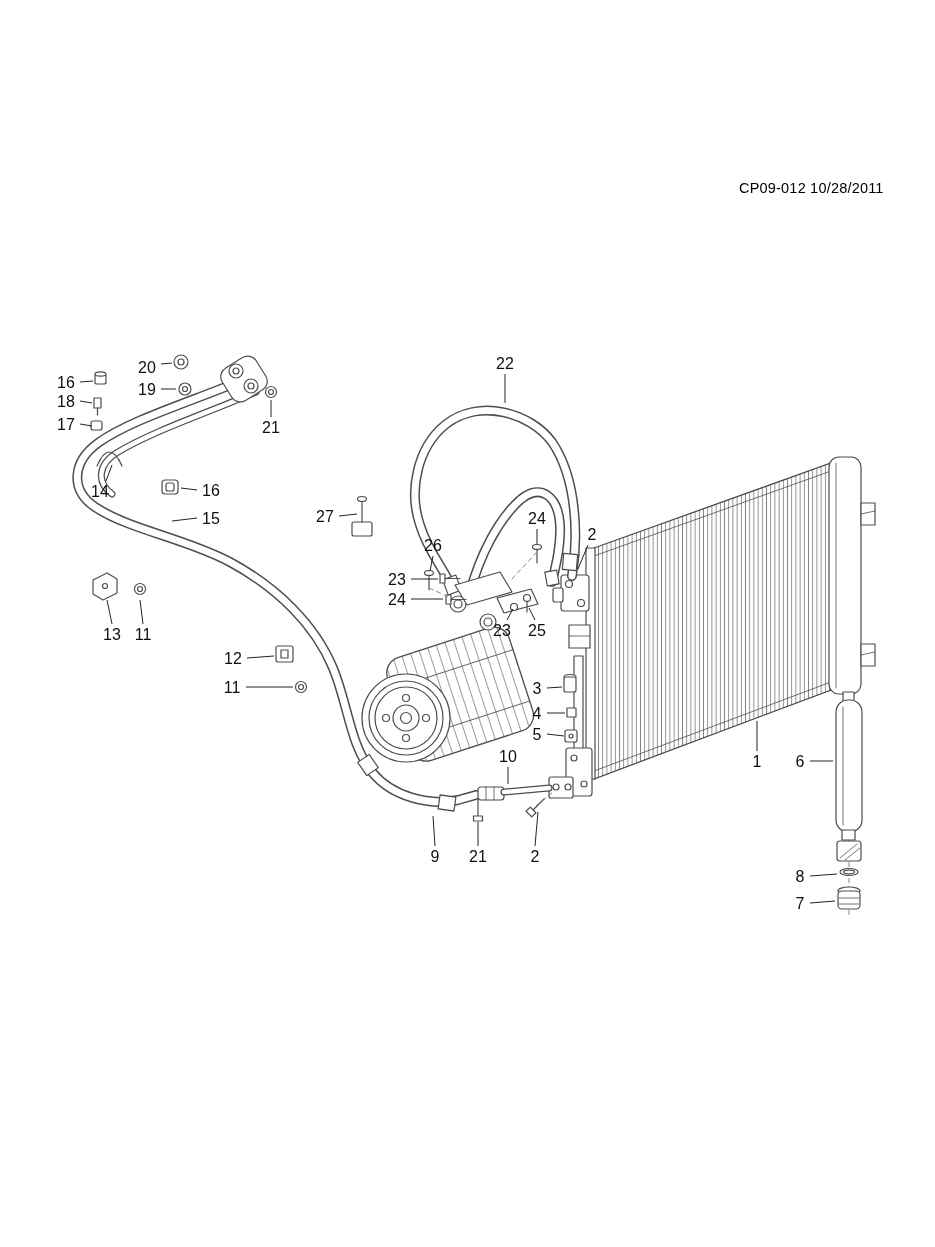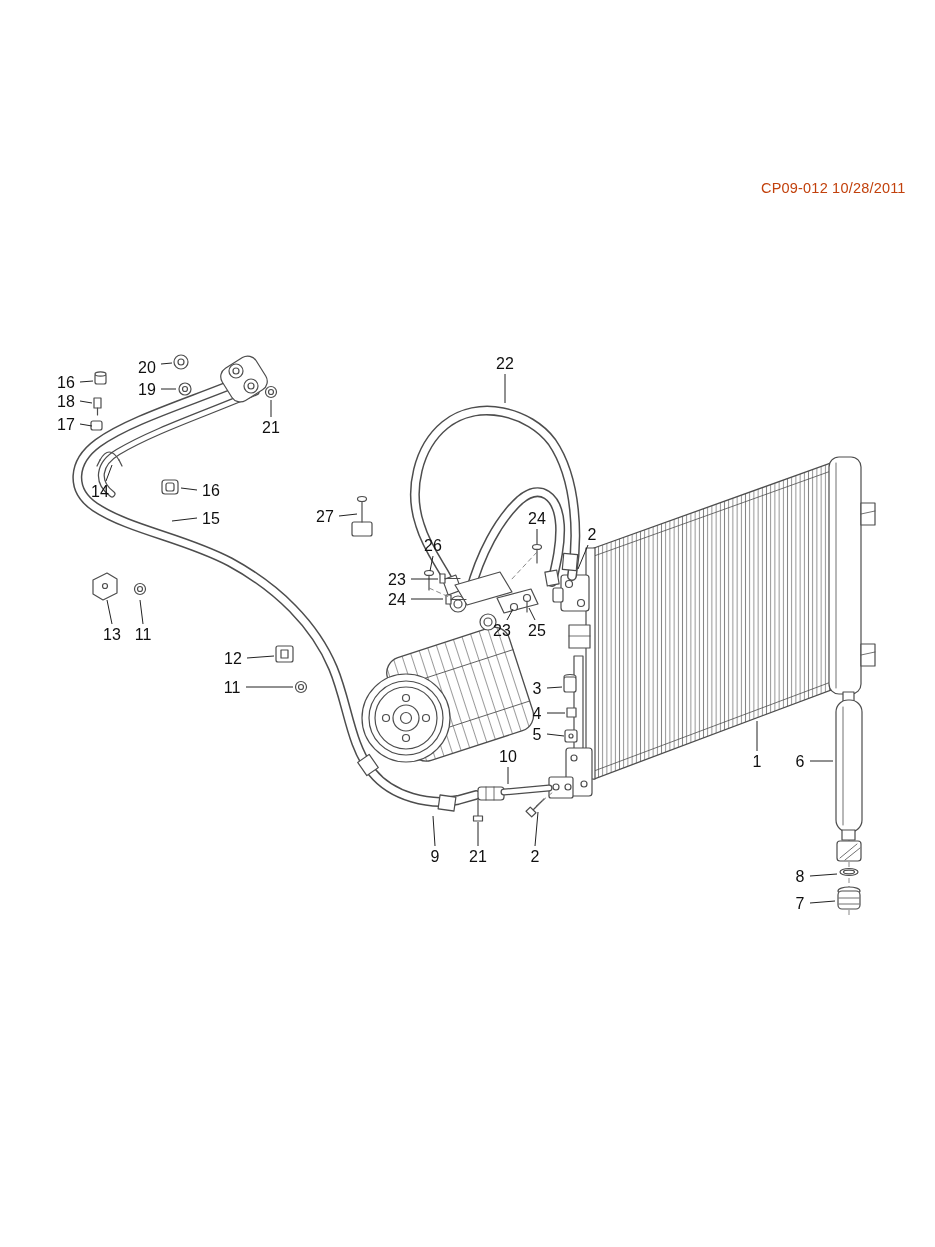--- a/index.html
+++ b/index.html
@@ -1,18 +1,18 @@
 <!DOCTYPE html>
 <html><head>
 <meta charset="utf-8">
 <style>
   html,body{margin:0;padding:0;background:#ffffff;}
   .canvas{position:relative;width:935px;height:1247px;background:#ffffff;
           font-family:"Liberation Sans",sans-serif;overflow:hidden;}
-  .doc-ref{position:absolute;left:761px;top:180px;font-size:14.5px;color:#c2410c;
+  .doc-ref{position:absolute;left:739px;top:180px;font-size:14.5px;color:#000000;
            letter-spacing:.2px;white-space:nowrap;}
   svg.art{position:absolute;left:0;top:0;}
   .ln{fill:none;stroke:#4d4d4d;stroke-width:1.2;stroke-linecap:round;stroke-linejoin:round;}
   .fw{fill:#ffffff;stroke:#4d4d4d;stroke-width:1.2;stroke-linejoin:round;}
   .thin{stroke-width:.8;}
   .tube-o{fill:none;stroke:#4d4d4d;stroke-width:10;stroke-linecap:round;}
   .tube-i{fill:none;stroke:#ffffff;stroke-width:7;stroke-linecap:round;}
   .tube-o2{fill:none;stroke:#4d4d4d;stroke-width:7;stroke-linecap:round;}
   .tube-i2{fill:none;stroke:#ffffff;stroke-width:4.5;stroke-linecap:round;}
   .dash{fill:none;stroke:#7a7a7a;stroke-width:.9;stroke-dasharray:5 3;}

